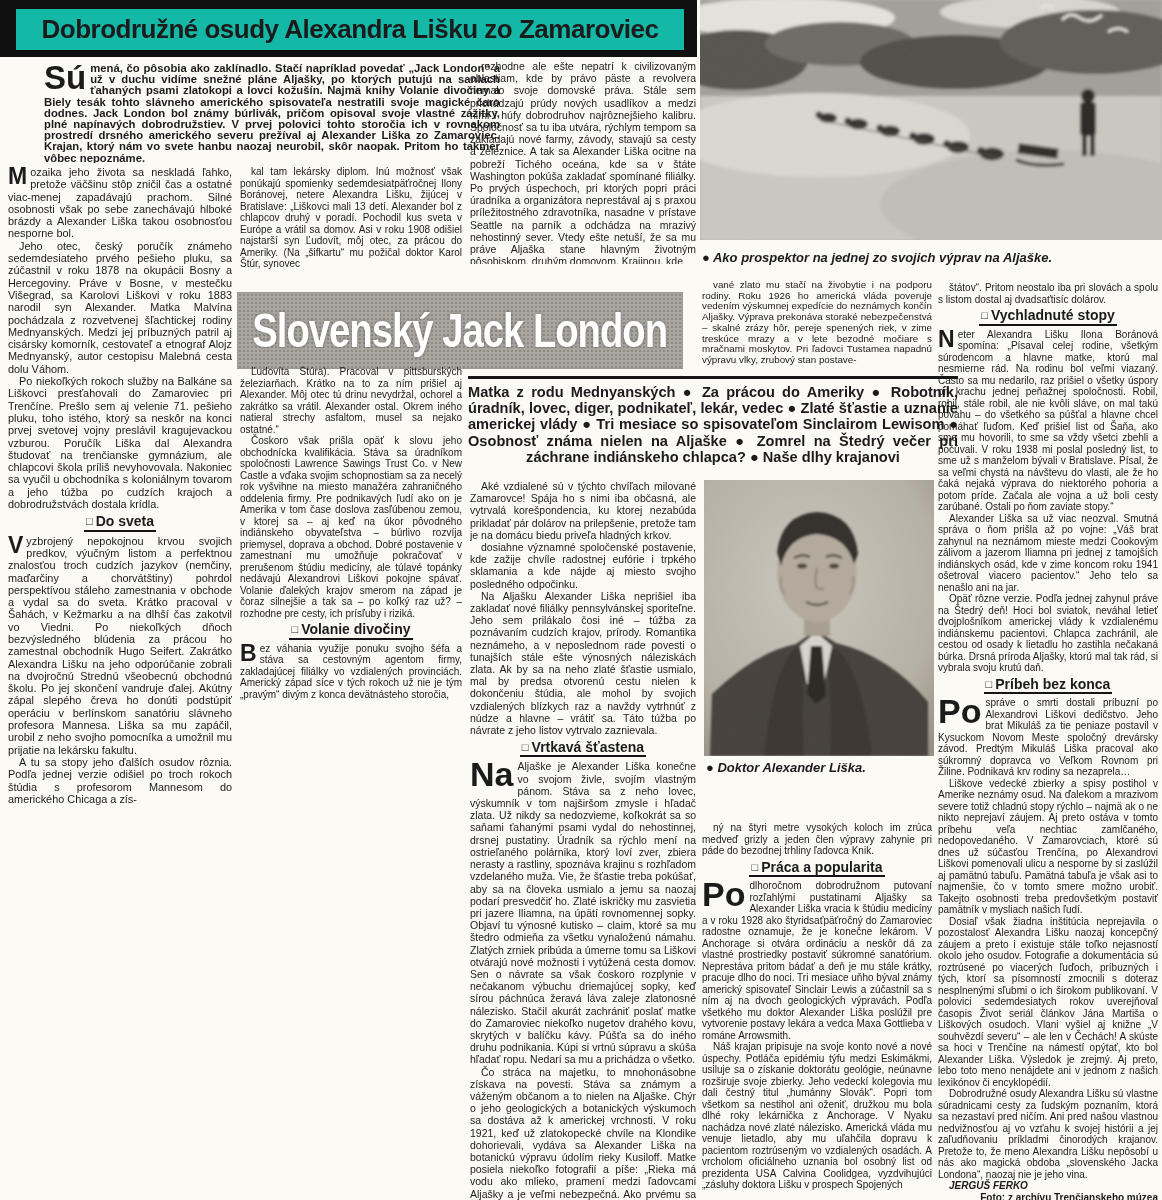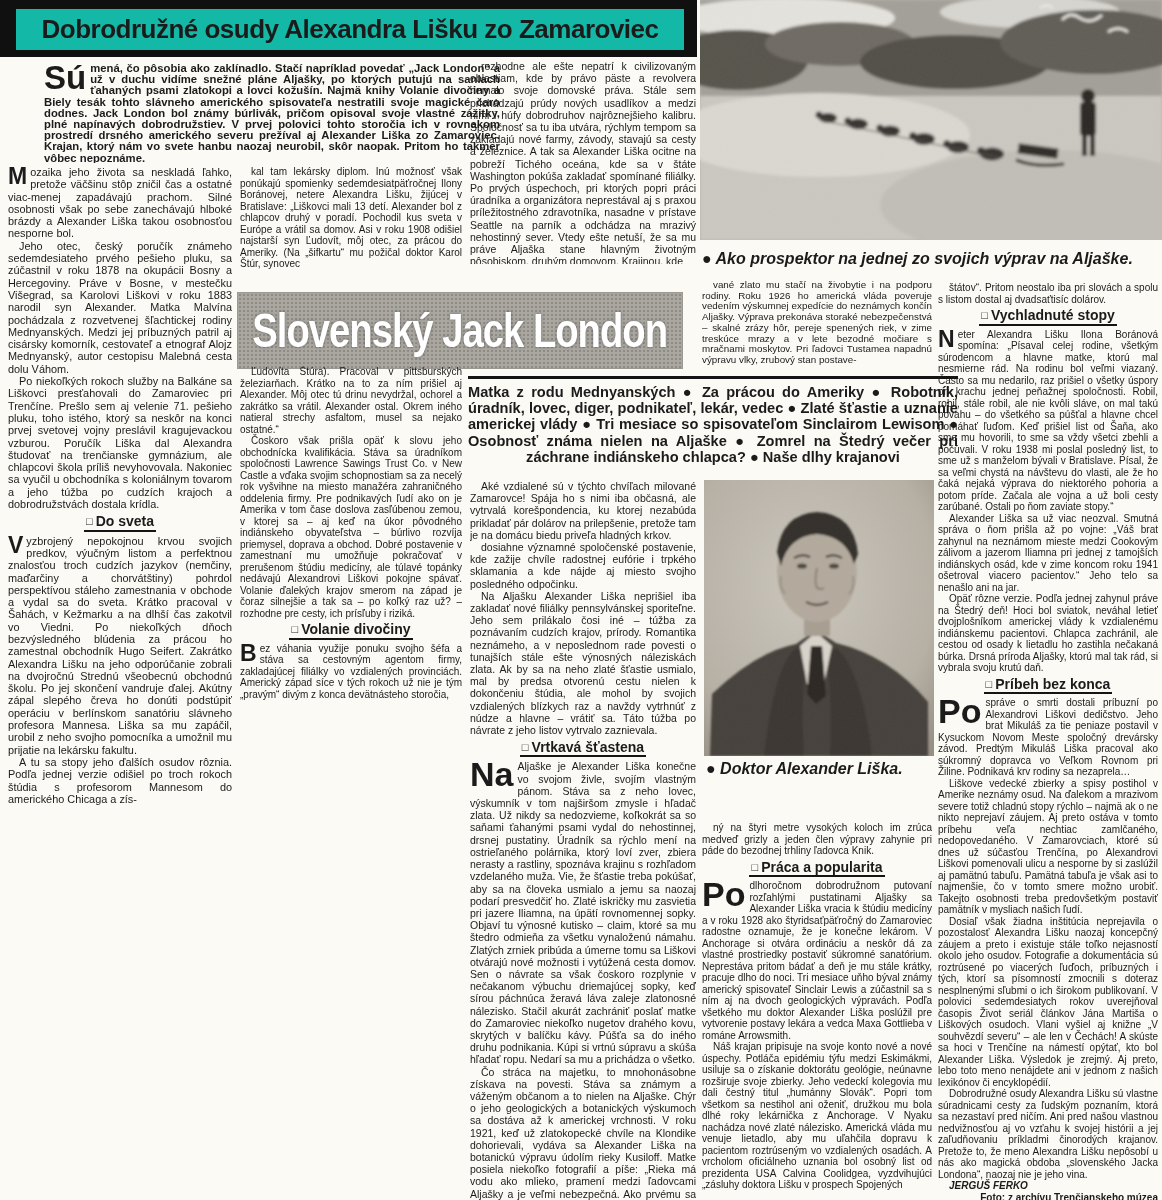--- a/index.html
+++ b/index.html
@@ -14,21 +14,21 @@
   .banner{position:absolute;left:237px;top:292px;width:444px;height:75px;background-color:#aaa7a1;
         background-image:radial-gradient(#8e8b85 1px, rgba(0,0,0,0) 1.4px);background-size:4px 4px;
         display:flex;align-items:center;justify-content:center;border:1px solid #9b9892;}
   .banner span{color:#fff;font-size:39px;font-weight:bold;white-space:nowrap;
         transform:scale(.98,1.22);text-shadow:0 0 3px rgba(40,40,40,.45);letter-spacing:-1px;}
   
   .photo{position:absolute;overflow:hidden;background:#b8b5ae;}
   .photo svg{display:block;}
   .photo-sled{left:700px;top:0;width:462px;height:240px;}
   .photo-portrait{left:704px;top:480px;width:230px;height:276px;}
-  .caption{position:absolute;font-size:16px;font-weight:bold;font-style:italic;white-space:nowrap;}
+  .caption{position:absolute;font-size:13px;font-weight:bold;font-style:italic;white-space:nowrap;}
   .cap-sled{left:702px;top:250px;width:458px;}
   .cap-portrait{left:706px;top:760px;width:228px;}
   
   .summary{position:absolute;left:468px;top:376px;width:490px;height:100px;border-top:3px solid #141414;
         padding-top:5px;font-size:14.6px;font-weight:bold;line-height:16.2px;
         text-align:justify;text-align-last:center;overflow:hidden;}
   
   .intro{position:absolute;left:8px;top:63px;width:456px;height:100px;font-weight:bold;
         font-size:11.3px;line-height:11.2px;text-align:justify;overflow:hidden;margin-left:36px;}
   .intro .cap{float:left;font-size:33px;line-height:27px;font-weight:bold;padding:1px 4px 0 0;}

